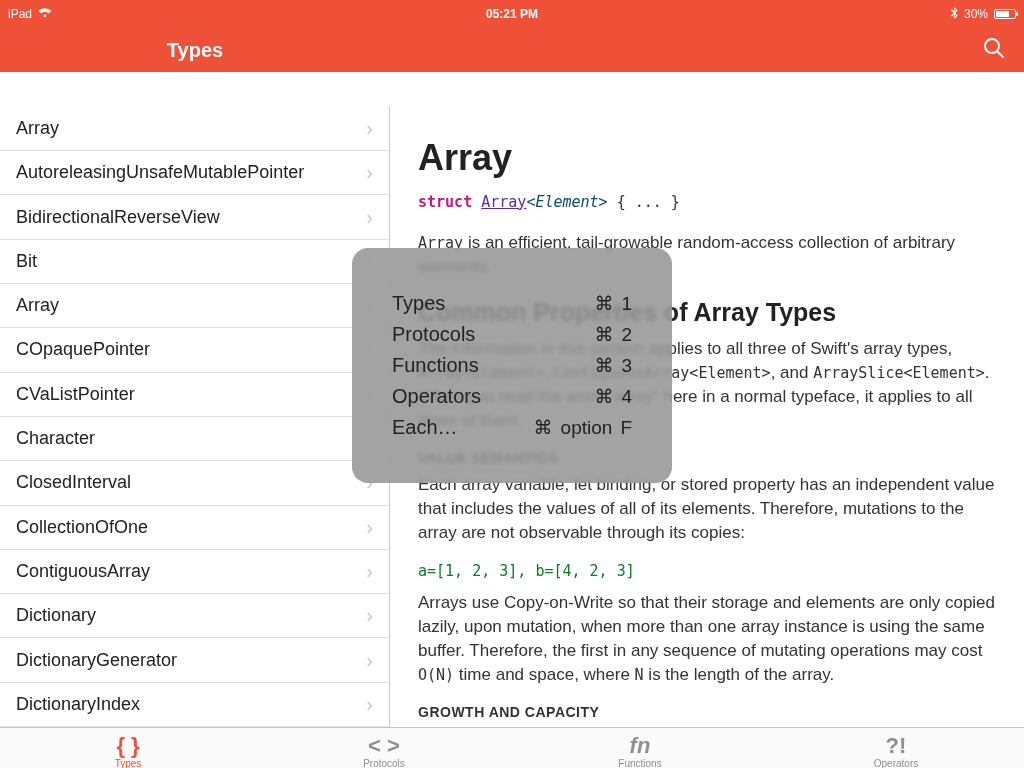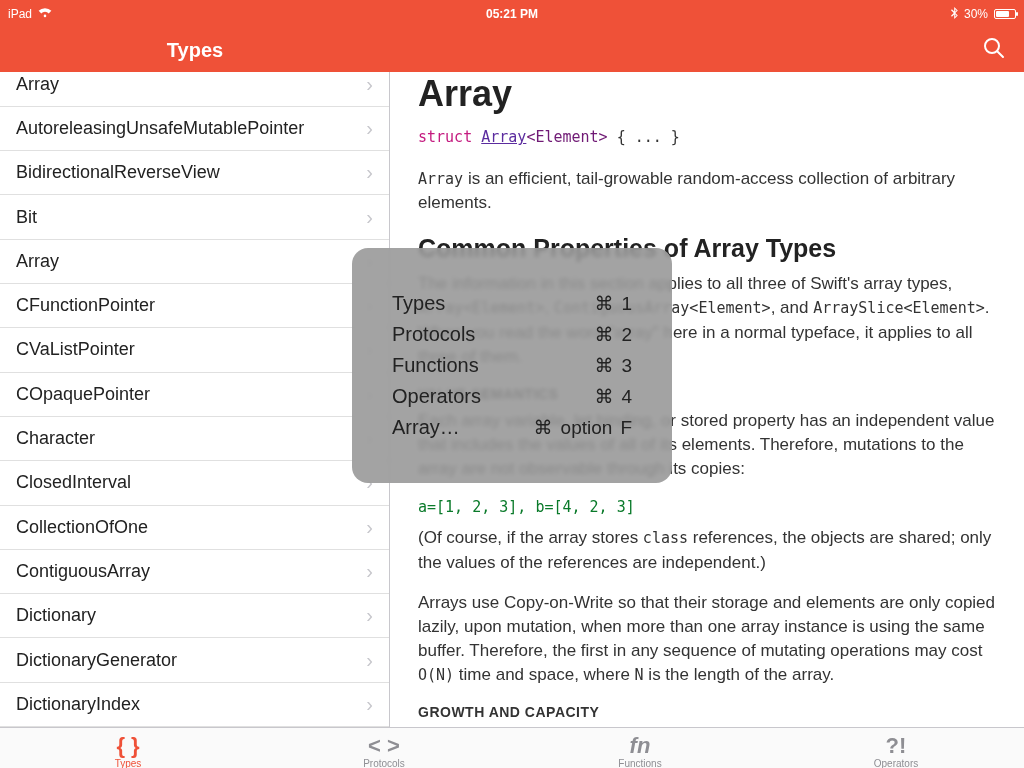--- a/index.html
+++ b/index.html
@@ -50,23 +50,23 @@
     display: flex; align-items: center; justify-content: space-between;
     padding: 0 16px; font-size: 18px; color: #222;
   }
   .chevron { color: #c7c7cc; font-size: 20px; }
   .content {
     flex: 1; padding: 18px 28px 0 28px; overflow: hidden; position: relative;
     font-size: 17px; line-height: 1.42; color: #333;
   }
   .content h1 { font-size: 36px; font-weight: 800; color:#222; margin-bottom: 8px;}
   .decl { font-family: Menlo, Consolas, monospace; font-size: 15px; margin-bottom: 18px;}
-  .kw { color: #c41a7f; }
+  .kw { color: #c41a7f; font-weight: bold; }
   .typelink { color: #5b2c9f; text-decoration: underline; }
-  .generic { color: #701a75; }
+  .generic { color: #0c4a6e; font-style: italic; }
   .content p { margin-bottom: 16px; }
   .content h2 { font-size: 25px; font-weight: 800; margin: 8px 0 6px; color:#222;}
   .content h4 { font-size: 14px; font-weight: 800; letter-spacing: 0.5px; color:#333; margin: 10px 0 4px; text-transform: uppercase;}
   .mono { font-family: Menlo, Consolas, monospace; font-size: 15px; }
   .codeout { font-family: Menlo, Consolas, monospace; color: #0a7a2a; font-size: 15px; margin-bottom:8px;}
   
   .tabbar {
     height: 49px; border-top: 1px solid #c8c7cc;
     display: flex; background: #fafafa;
   }
@@ -145,29 +145,25 @@
       </div>
       <div class="list-item">
         <span>Bit</span>
         <span class="chevron">›</span>
       </div>
       <div class="list-item">
         <span>Array</span>
         <span class="chevron">›</span>
       </div>
       <div class="list-item">
-        <span>CFunctionPointer</span>
+        <span>COpaquePointer</span>
         <span class="chevron">›</span>
       </div>
       <div class="list-item">
         <span>CVaListPointer</span>
-        <span class="chevron">›</span>
-      </div>
-      <div class="list-item">
-        <span>COpaquePointer</span>
         <span class="chevron">›</span>
       </div>
       <div class="list-item">
         <span>Character</span>
         <span class="chevron">›</span>
       </div>
       <div class="list-item">
         <span>ClosedInterval</span>
         <span class="chevron">›</span>
       </div>
@@ -200,21 +196,20 @@
       <span> </span><span class="typelink">Array</span><span class="generic">&lt;Element&gt;</span><span> { ... }</span>
     </div>
     <p><span class="mono">Array</span><span> is an efficient, tail-growable random-access collection of arbitrary elements.</span></p>
     <h2>Common Properties of Array Types</h2>
     <p>
       <span>The information in this section applies to all three of Swift's array types, </span><span class="mono">Array&lt;Element&gt;</span><span>, </span><span class="mono">ContiguousArray&lt;Element&gt;</span><span>, and </span><span class="mono">ArraySlice&lt;Element&gt;</span><span>. When you read the word "array" here in a normal typeface, it applies to all three of them.</span>
     </p>
     <h4>VALUE SEMANTICS</h4>
     <p>Each array variable, let binding, or stored property has an independent value that includes the values of all of its elements. Therefore, mutations to the array are not observable through its copies:</p>
     <div class="codeout">a=[1, 2, 3], b=[4, 2, 3]</div>
-    <p><span>(Of course, if the array stores </span><span class="mono">class</span><span> references, the objects are shared; only the values of the references are independent.)</span></p>
     <p><span>Arrays use Copy-on-Write so that their storage and elements are only copied lazily, upon mutation, when more than one array instance is using the same buffer. Therefore, the first in any sequence of mutating operations may cost </span><span class="mono">O(N)</span><span> time and space, where </span><span class="mono">N</span><span> is the length of the array.</span></p>
     <h4>GROWTH AND CAPACITY</h4>
 
   </div>
 </div>
 
 <div class="tabbar" id="tabbar">
     <div class="tab active">
       <div class="tab-icon">{ }</div>
       <div>Types</div>
@@ -256,20 +251,20 @@
       </span>
     </div>
     <div class="hud-row">
       <span>Operators</span>
       <span class="hud-keys">
         <span>⌘</span>
         <span>4</span>
       </span>
     </div>
     <div class="hud-row">
-      <span>Array…</span>
+      <span>Each…</span>
       <span class="hud-keys">
         <span>⌘</span>
         <span>option</span>
         <span>F</span>
       </span>
     </div>
   </div>
 
 </body></html>

